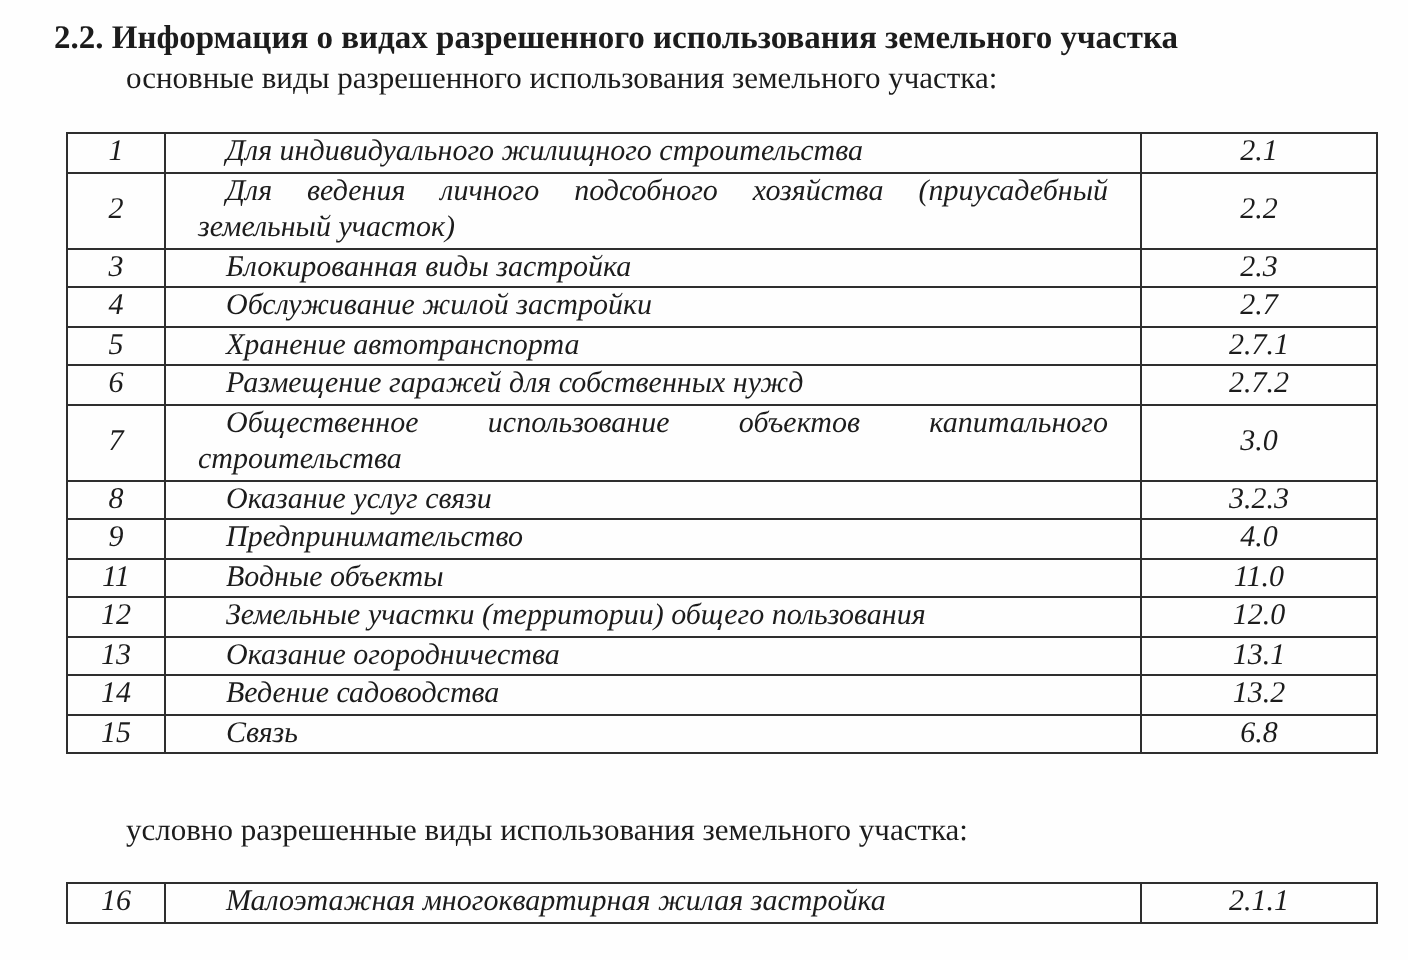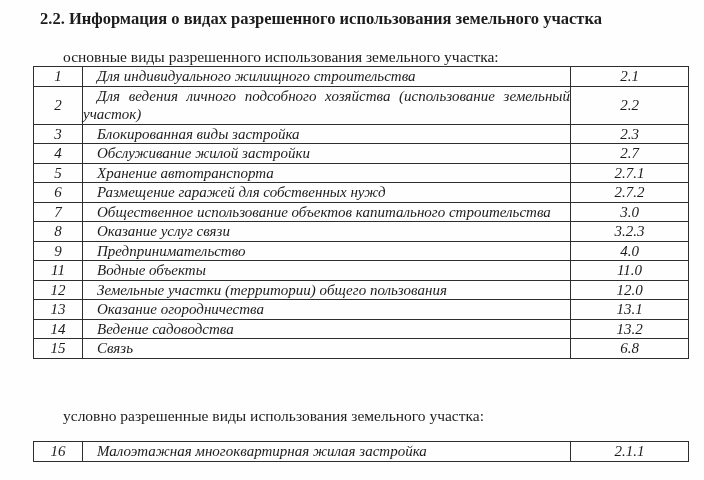--- a/index.html
+++ b/index.html
@@ -19,30 +19,29 @@
     width:704px;height:480px;
   }
   .title{
     position:absolute;
     left:27px;top:9px;
     width:640px;
     font-size:16.5px;
     font-weight:bold;
     line-height:19px;
     white-space:nowrap;
-    margin-left:13px;
   }
   .section-label{
     position:absolute;
     left:63px;
     font-size:15.5px;
     line-height:18px;
     white-space:nowrap;
   }
-  .s1{top:48px;}
+  .s1{top:31px;}
   .s2{top:407px;}
   table.doc-table{
     position:absolute;
     left:33px;
     width:655px;
     border-collapse:collapse;
     table-layout:fixed;
     font-style:italic;
     font-size:15px;
   }
@@ -57,21 +56,21 @@
   col.c-num{width:49px;}
   col.c-name{width:488px;}
   col.c-code{width:118px;}
   td.num{
     text-align:center;
     padding:0 2px;
   }
   td.name{
     text-align:justify;
     text-indent:14px;
-    padding:0 0;
+    padding:0 16px;
   }
   td.code{
     text-align:center;
   }
 </style>
 </head>
 <body>
 
 <div class="page">
 
@@ -86,21 +85,21 @@
         <col class="c-code">
       </colgroup>
     <tbody>
       <tr>
         <td class="num">1</td>
         <td class="name">Для индивидуального жилищного строительства</td>
         <td class="code">2.1</td>
       </tr>
       <tr>
         <td class="num">2</td>
-        <td class="name">Для ведения личного подсобного хозяйства (использование земельный участок)</td>
+        <td class="name">Для ведения личного подсобного хозяйства (приусадебный земельный участок)</td>
         <td class="code">2.2</td>
       </tr>
       <tr>
         <td class="num">3</td>
         <td class="name">Блокированная виды застройка</td>
         <td class="code">2.3</td>
       </tr>
       <tr>
         <td class="num">4</td>
         <td class="name">Обслуживание жилой застройки</td>

